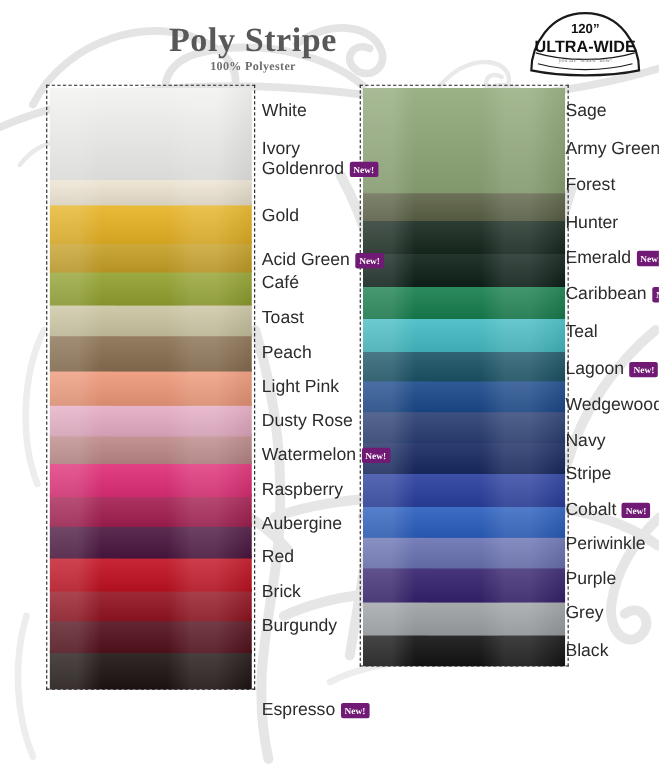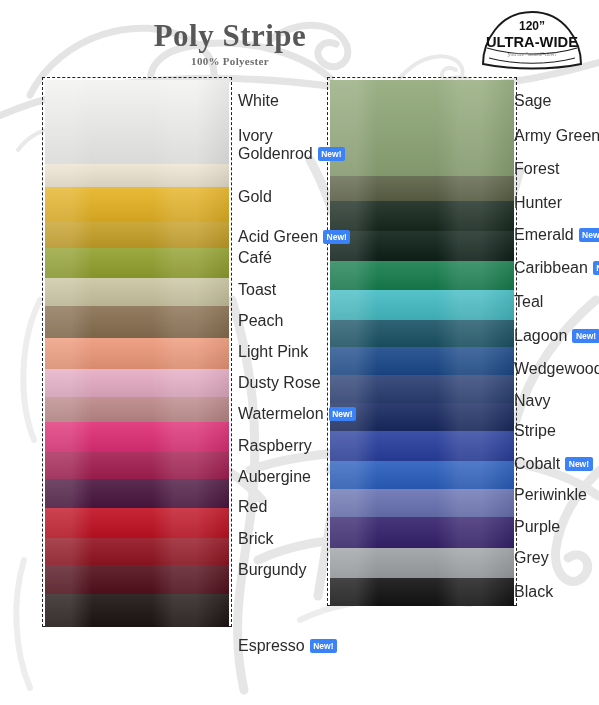--- a/index.html
+++ b/index.html
@@ -70,23 +70,23 @@
   .labels{position:absolute;top:80px;z-index:4;}
   .labels-left{left:238px;width:92px;}
   .labels-right{left:514px;width:85px;}
   .label-row{
     position:absolute;left:0;white-space:nowrap;
     font-size:11.5px;color:#2b2b2b;
     display:flex;align-items:center;gap:5px;
   }
   .label-txt{font-size:16px;color:#2b2b2b;}
   .badge{
-    display:inline-block;background:#3b82f6;color:#fff;
+    display:inline-block;background:#701a75;color:#fff;
     font-size:8.5px;font-weight:bold;line-height:1;
-    padding:2.5px 3.5px 2.5px 3.5px;border-radius:2px;letter-spacing:0;
+    padding:2.5px 3.5px 2.5px 3.5px;border-radius:2px;letter-spacing:0;font-family:Liberation Serif, serif;
   }
 </style>
 </head>
 <body>
 
 <div id="page">
 
   <svg class="bg-filigree" viewBox="0 0 599 705" preserveAspectRatio="none" aria-hidden="true">
     <g fill="none" stroke="#e4e4e4" stroke-width="7" stroke-linecap="round">
       <path d="M30,95 C60,35 140,12 190,40 C232,63 214,108 176,104 C142,100 140,58 182,48 C240,34 300,52 330,78"></path>

